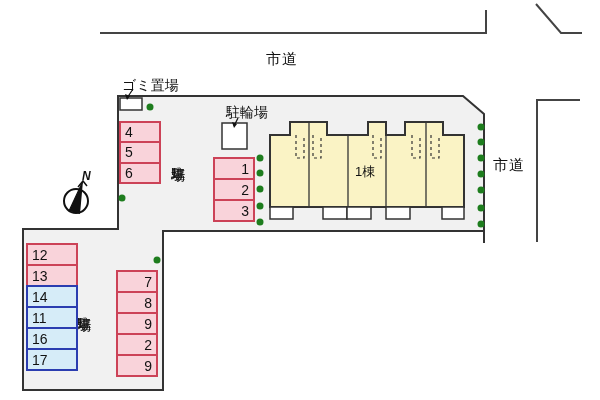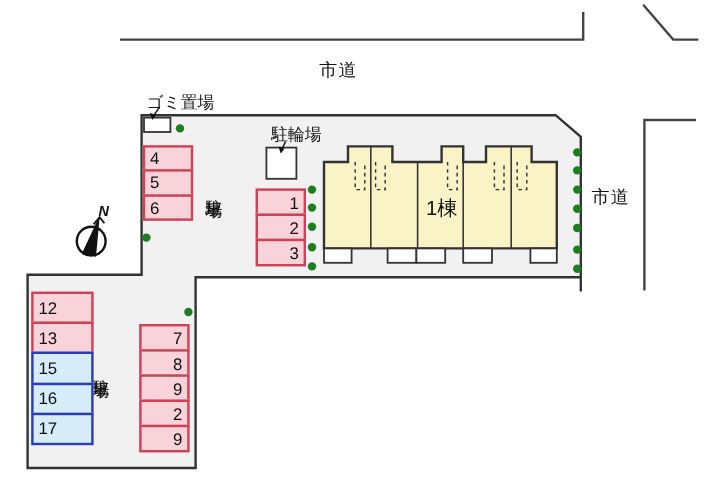--- a/index.html
+++ b/index.html
@@ -8,21 +8,21 @@
     --space-blue-fill:#D6ECF8; --space-blue-border:#2B3DB0; --tree-green:#1E7D1E; --white:#FFFFFF;
   }
   html,body{margin:0;padding:0;background:#fff;}
   .canvas{position:relative;width:600px;height:400px;background:#fff;overflow:hidden;
           font-family:"Liberation Sans","DejaVu Sans",sans-serif;color:#111;border-radius:29px;}
   .canvas svg{position:absolute;left:0;top:0;}
   .lbl{position:absolute;white-space:nowrap;line-height:1.05;}
   .lbl-shido{font-size:15px;letter-spacing:1px;}
   .lbl-area{font-size:14px;}
   .lbl-vert{writing-mode:vertical-rl;text-orientation:upright;font-size:14px;letter-spacing:1px;}
-  .lbl-bldg{font-size:17px;text-align:center;}
+  .lbl-bldg{font-size:13px;text-align:center;}
   .lbl-n{font-size:12px;font-style:italic;font-weight:bold;}
   .group{position:absolute;display:flex;flex-direction:column;}
   .cell{flex:1;display:flex;align-items:center;box-sizing:border-box;
         border:2px solid;padding:0 4px;font-size:14px;}
   .cell + .cell{margin-top:-2px;}
   .cell.pink{background:var(--space-pink-fill);border-color:var(--space-pink-border);}
   .cell.blue{background:var(--space-blue-fill);border-color:var(--space-blue-border);}
   .group.num-right .cell{justify-content:flex-end;}
   .group-a{left:119px;top:121px;width:42px;height:63px;}
   .group-b{left:213px;top:157px;width:42px;height:65px;}
@@ -120,21 +120,22 @@
 
   <div class="group group-b num-right">
     <div class="cell pink">1</div>
     <div class="cell pink">2</div>
     <div class="cell pink">3</div>
   </div>
 
   <div class="group group-c">
     <div class="cell pink">12</div>
     <div class="cell pink">13</div>
-    <div class="cell blue">15</div>
+    <div class="cell blue">14</div>
+    <div class="cell blue">11</div>
     <div class="cell blue">16</div>
     <div class="cell blue">17</div>
   </div>
 
   <div class="group group-d num-right">
     <div class="cell pink">7</div>
     <div class="cell pink">8</div>
     <div class="cell pink">9</div>
     <div class="cell pink">2</div>
     <div class="cell pink">9</div>

